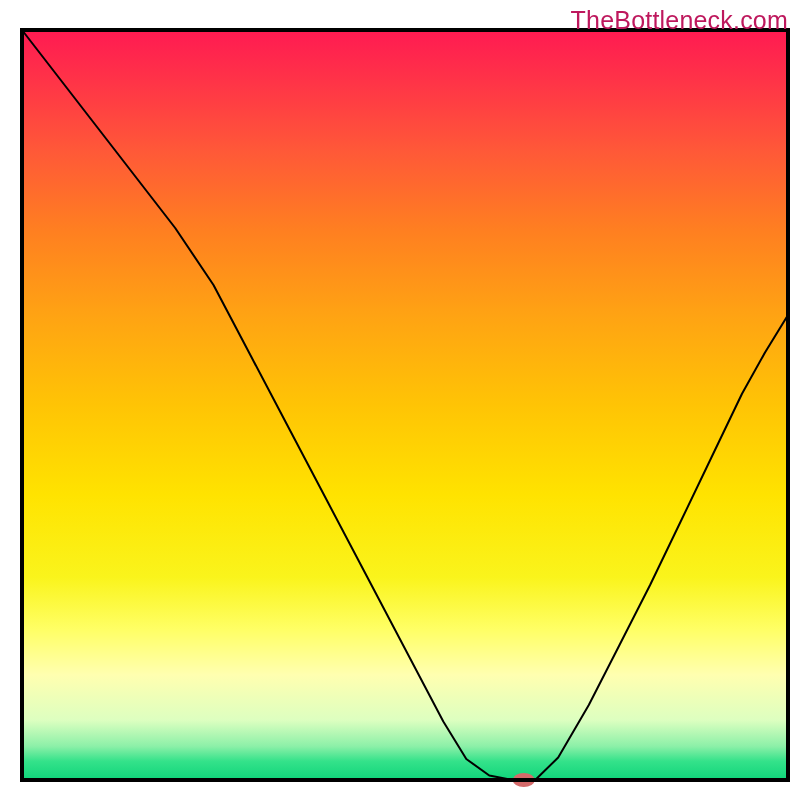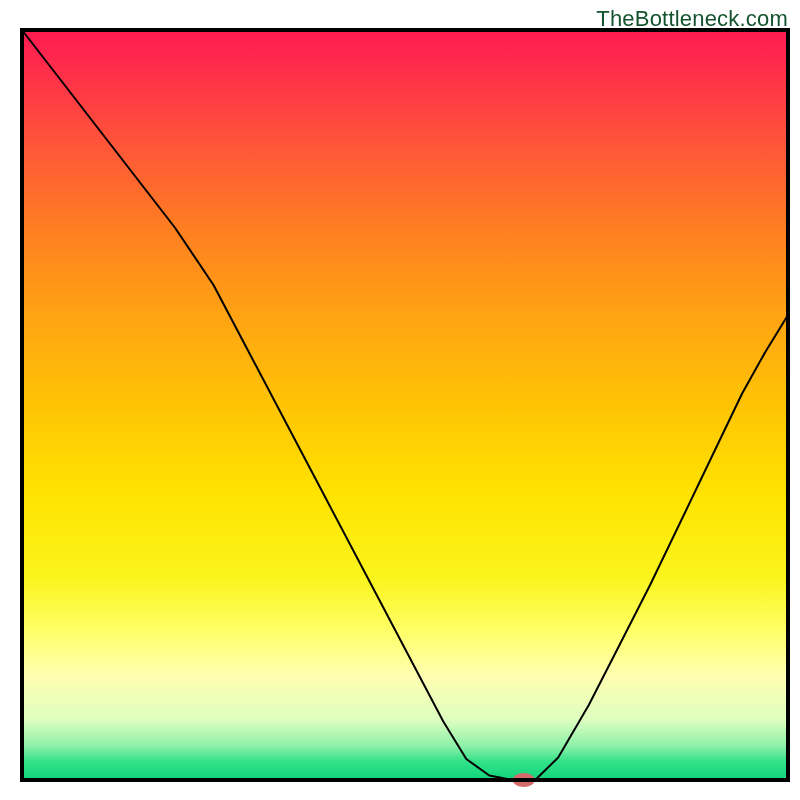--- a/index.html
+++ b/index.html
@@ -12,22 +12,22 @@
   }
   .chart-container {
     position: relative;
     width: 800px;
     height: 800px;
   }
   .attribution {
     position: absolute;
     top: 6px;
     right: 12px;
-    font-size: 22px;
-    color: #14532d;
+    font-size: 25px;
+    color: #be185d;
     font-weight: 500;
     letter-spacing: 0.2px;
   }
   svg {
     display: block;
   }
 </style>
 </head>
 <body>
 

